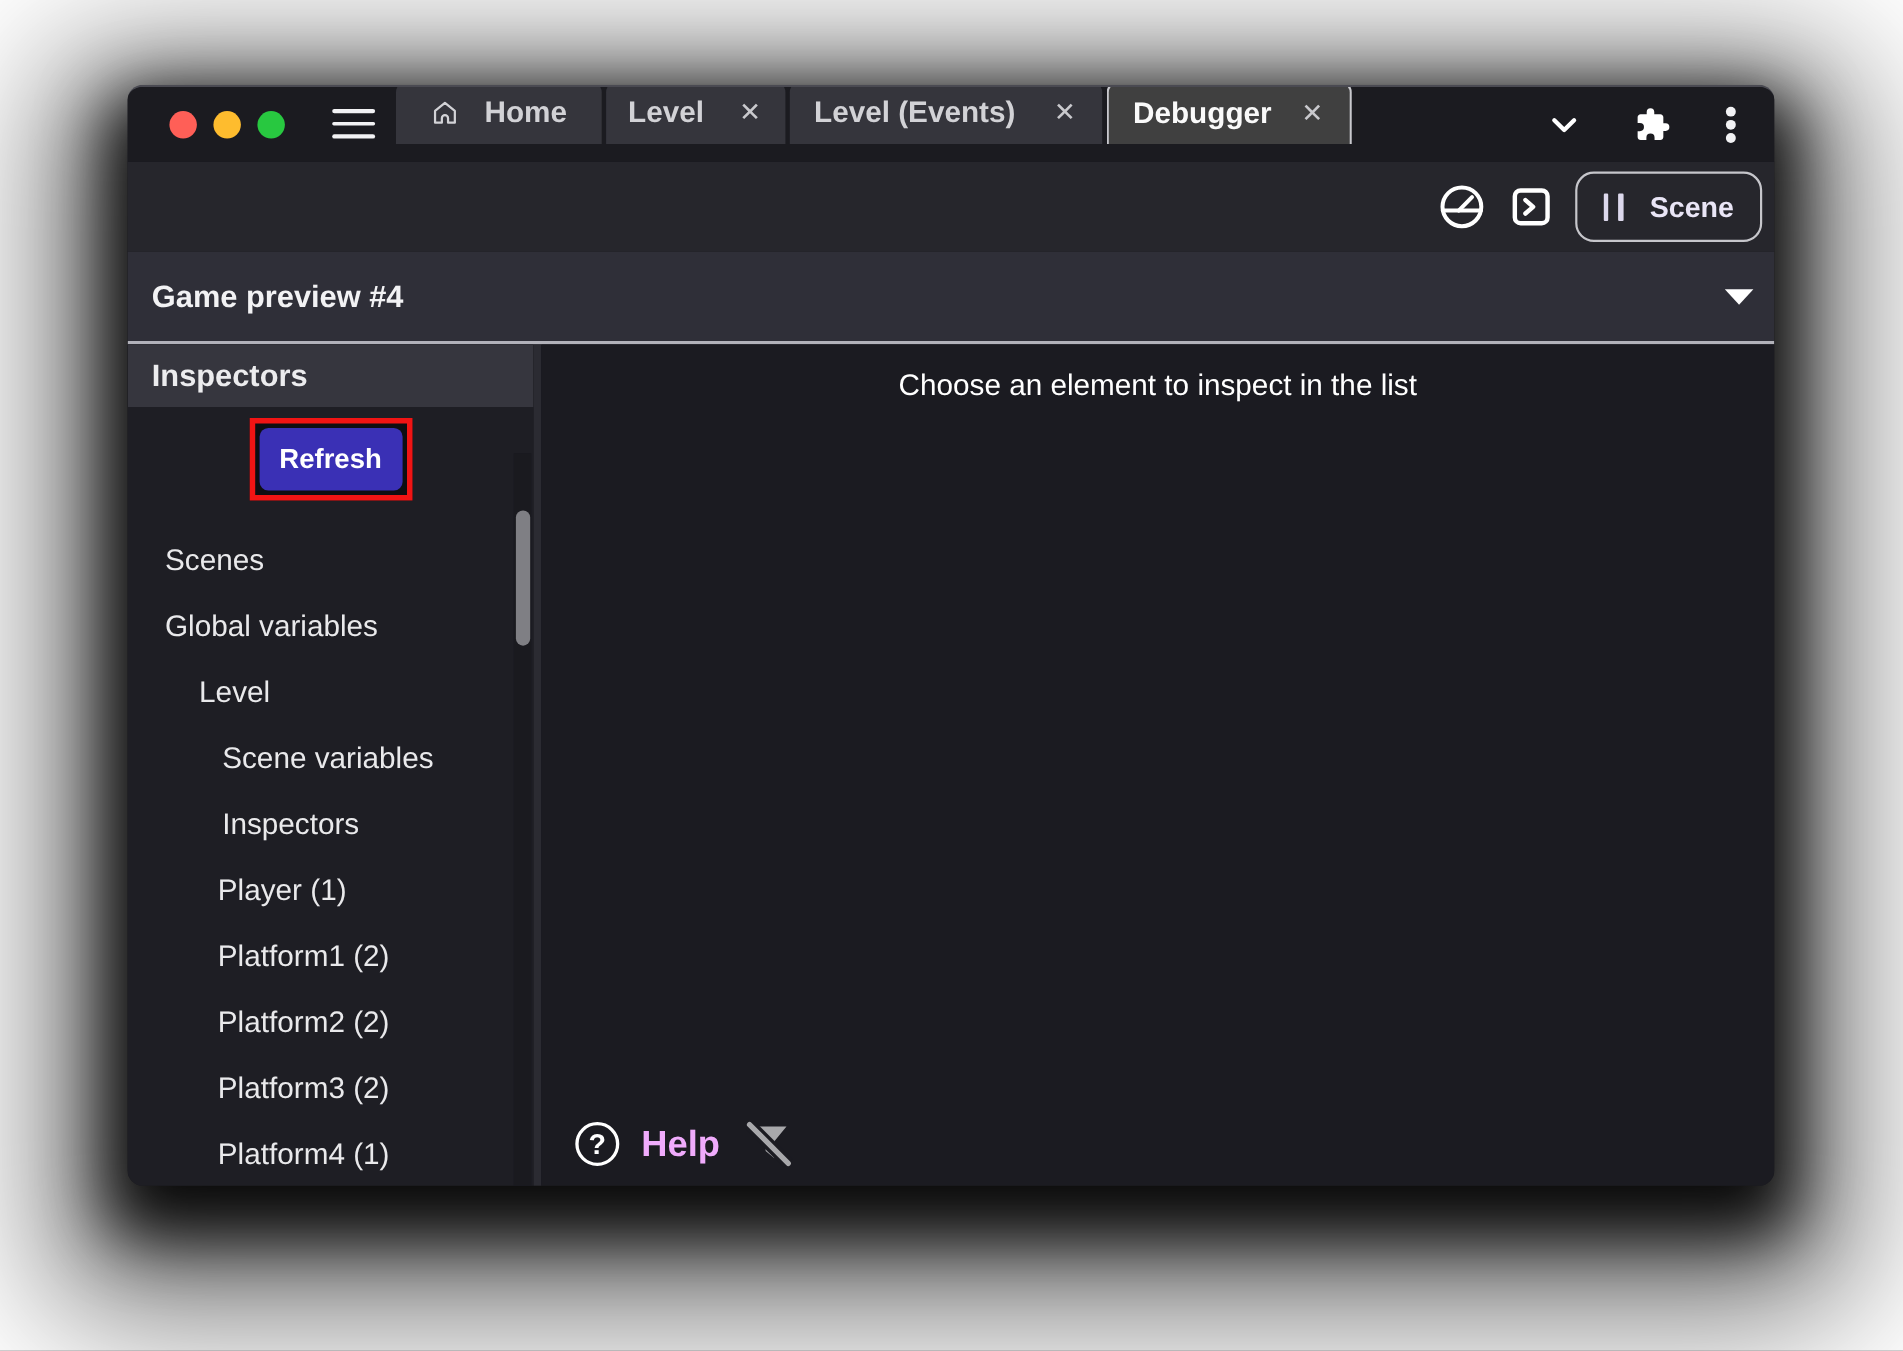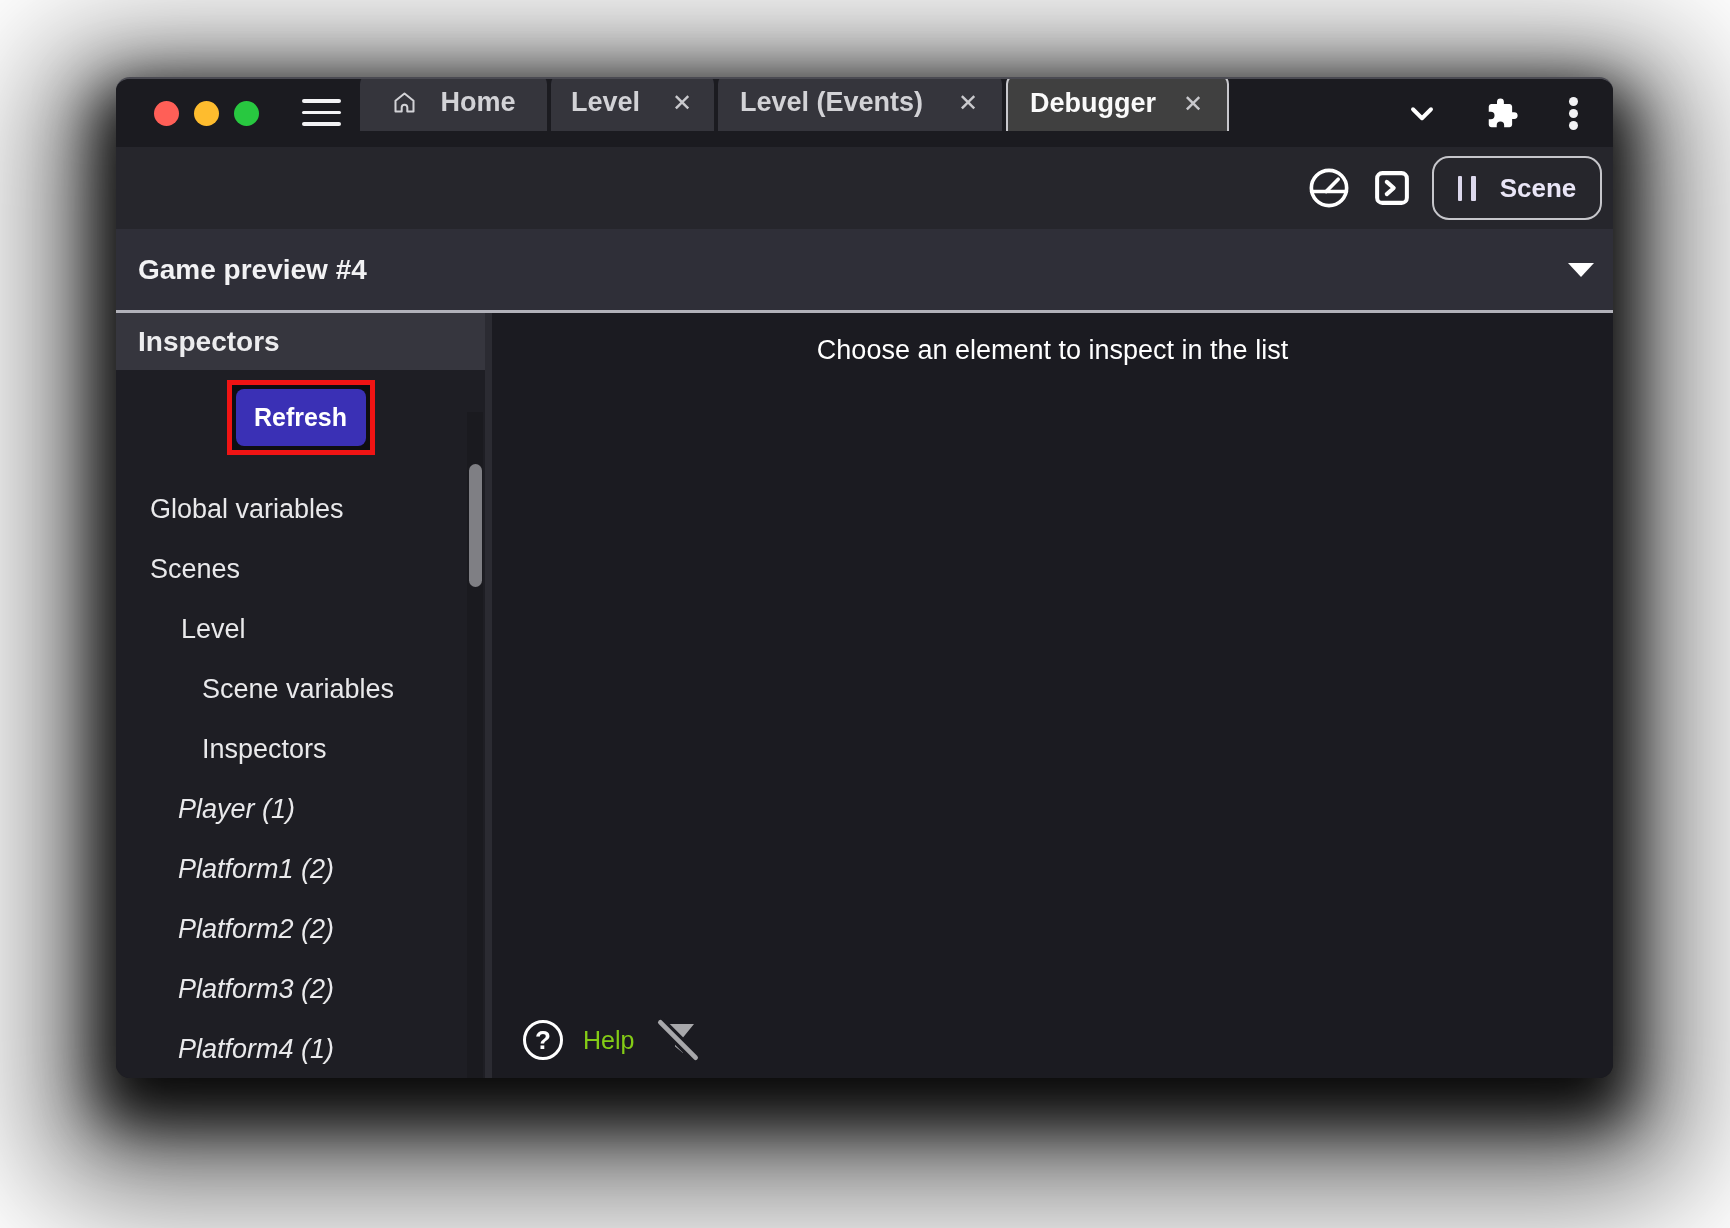--- a/index.html
+++ b/index.html
@@ -73,31 +73,31 @@
   .refresh-highlight{border:5px solid #f01414;padding:4px;background:#0e0e12;}
   .refresh-btn{
     width:130px;height:57px;background:#3a30b5;border:none;border-radius:8px;
     color:#ffffff;font-size:25px;font-weight:700;font-family:inherit;cursor:pointer;
   }
   .sb-list{margin-top:24px;}
   .sb-item{height:60px;display:flex;align-items:center;color:#e9e9eb;font-size:27px;cursor:pointer;}
   .ind0{padding-left:34px;}
   .ind1{padding-left:65px;}
   .ind2{padding-left:86px;}
-  .ind3{padding-left:62px;font-style:italic;}
+  .ind3{padding-left:82px;}
   .sb-track{position:absolute;right:2px;top:99px;bottom:0;width:16px;background:#1a1a1f;}
   .sb-thumb{position:absolute;right:3.5px;top:151px;width:13px;height:123px;background:#7f7f84;border-radius:7px;cursor:pointer;}
   
   .empty-msg{position:absolute;top:22px;left:0;right:0;text-align:center;color:#ffffff;font-size:27px;}
   .help-row{position:absolute;left:31px;bottom:10px;display:flex;align-items:center;gap:20px;}
   .help-icon{
     width:40px;height:40px;border:3.5px solid #ffffff;border-radius:50%;box-sizing:border-box;
     display:flex;align-items:center;justify-content:center;color:#ffffff;font-size:26px;font-weight:700;cursor:pointer;
   }
-  .help-label{color:#84cc16;font-size:25px;font-weight:400;}
+  .help-label{color:#f0abfc;font-size:33px;font-weight:700;}
   .filteroff-ic{width:48px;height:56px;cursor:pointer;}
 </style>
 </head>
 <body>
 
 <div class="app-window">
 
   <div class="titlebar">
     <div class="traffic">
       <div class="light red"></div>
@@ -176,24 +176,24 @@
       <div class="sb-header">Inspectors</div>
 
       <div class="refresh-wrap">
         <div class="refresh-highlight">
           <button class="refresh-btn">Refresh</button>
         </div>
       </div>
 
       <div class="sb-list">
         <div class="sb-item ind0">
+            <span>Scenes</span>
+          </div>
+        <div class="sb-item ind0">
             <span>Global variables</span>
-          </div>
-        <div class="sb-item ind0">
-            <span>Scenes</span>
           </div>
         <div class="sb-item ind1">
             <span>Level</span>
           </div>
         <div class="sb-item ind2">
             <span>Scene variables</span>
           </div>
         <div class="sb-item ind2">
             <span>Inspectors</span>
           </div>

